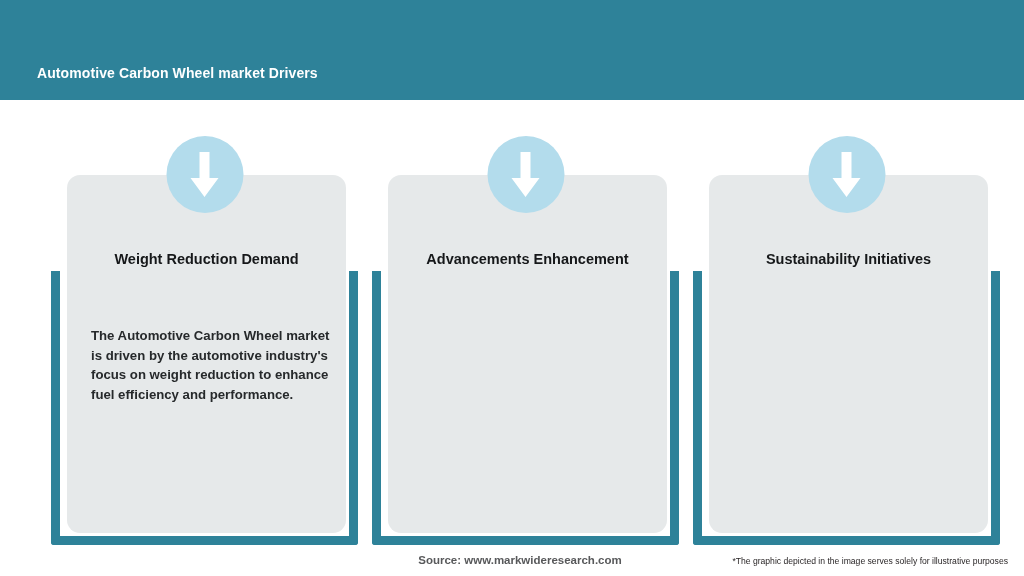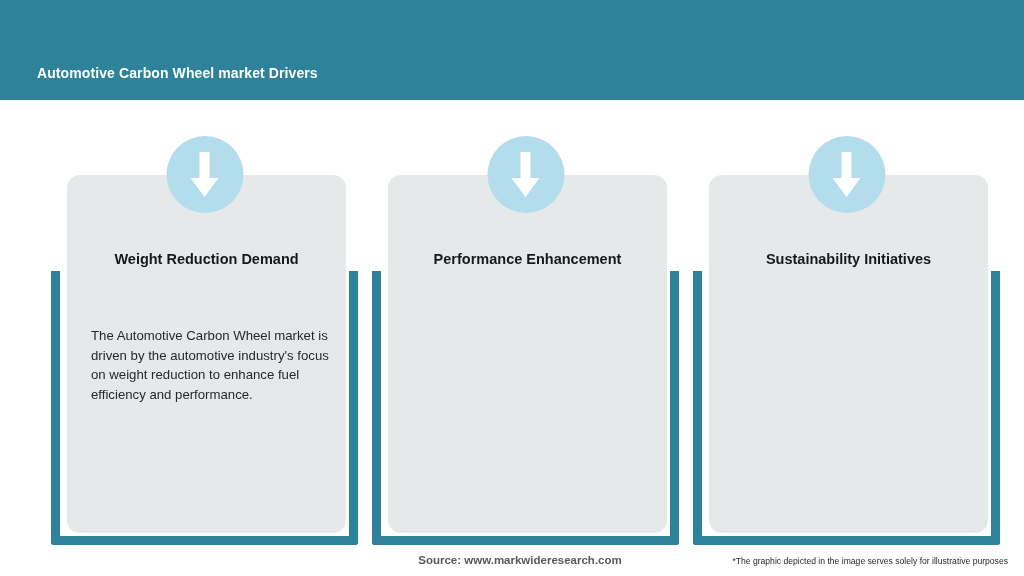--- a/index.html
+++ b/index.html
@@ -150,20 +150,21 @@
   .card-body {
     position: absolute;
     left: 40px;
     top: 226px;
     width: 245px;
     font-size: 13.2px;
     line-height: 19.5px;
     color: #26292b;
     text-align: left;
     z-index: 4;
+    font-weight: bold;
   }
   .card-3 .card-body { width: 252px; }
 
   
   .footer-source {
     position: absolute;
     left: 0;
     top: 554px;
     width: 1024px;
     text-align: center;
@@ -204,21 +205,21 @@
   </div>
 
   <div class="card card-2">
     <div class="card-frame"></div>
     <div class="card-panel"></div>
     <div class="card-icon">
       <svg viewBox="0 0 36 50">
           <path d="M13 2 L23 2 L23 28 L32 28 L18 47 L4 28 L13 28 Z" fill="#ffffff"></path>
         </svg>
     </div>
-    <div class="card-heading">Performance Enhancement</div>
+    <div class="card-heading">Advancements Enhancement</div>
   </div>
 
   <div class="card card-3">
     <div class="card-frame"></div>
     <div class="card-panel"></div>
     <div class="card-icon">
       <svg viewBox="0 0 36 50">
           <path d="M13 2 L23 2 L23 28 L32 28 L18 47 L4 28 L13 28 Z" fill="#ffffff"></path>
         </svg>
     </div>

